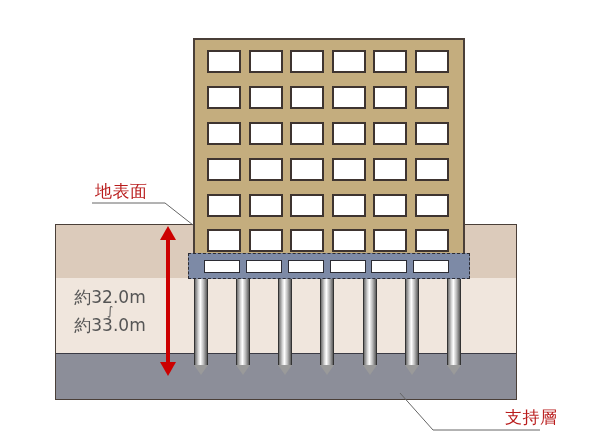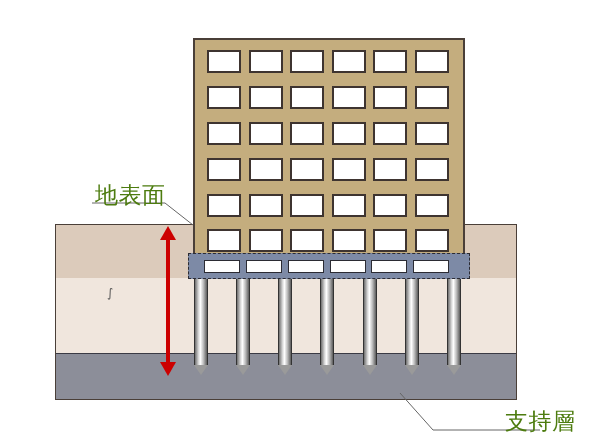--- a/index.html
+++ b/index.html
@@ -6,21 +6,21 @@
   body{width:600px;height:447px;position:relative;overflow:hidden;font-family:"DejaVu Sans",sans-serif;}
   .abs{position:absolute;}
   .layer{position:absolute;left:56px;width:461px;}
   .ground-frame{position:absolute;left:55px;top:224px;width:462px;height:176px;border:1.5px solid #4a3f38;box-sizing:border-box;pointer-events:none;}
   .building{position:absolute;left:193px;top:38px;width:272px;height:218px;background:#c4ad7e;border:2px solid #4a3f38;box-sizing:border-box;}
   .win{position:absolute;width:34px;height:23px;background:#fff;border:2px solid #3e3430;box-sizing:border-box;}
   .foundation{position:absolute;left:188px;top:253px;width:282px;height:26px;background:#7d8aa6;border:1.5px dashed #2b2b33;box-sizing:border-box;}
   .fwin{position:absolute;top:6px;width:36px;height:13px;background:#fff;border:1.5px solid #2b2b33;box-sizing:border-box;}
   .pile{position:absolute;width:14px;top:279px;height:86px;background:linear-gradient(90deg,#6e6e6e 0%,#d9d9d9 30%,#ffffff 45%,#bdbdbd 70%,#5c5c5c 100%);border-left:1px solid #333;border-right:1px solid #333;box-sizing:border-box;}
   .pile-tip{position:absolute;width:0;height:0;border-left:7px solid transparent;border-right:7px solid transparent;border-top:10px solid #9a9a9a;}
-  .label{position:absolute;color:#4d7c0f;font-size:23px;letter-spacing:0.5px;font-family:Liberation Mono, monospace;}
+  .label{position:absolute;color:#b91c1c;font-size:17px;letter-spacing:0.5px;font-family:Liberation Mono, monospace;}
   .depth{position:absolute;color:#555;font-size:17px;line-height:18px;text-align:center;}
 </style>
 </head>
 <body>
 
 <div>
 
   <div class="layer" style="top:225px;height:53px;background:#dccbbb;"></div>
   <div class="layer" style="top:278px;height:75px;background:#f0e6dd;"></div>
   <div class="layer" style="top:353px;height:47px;background:#8c8e99;border-top:1.5px solid #3a3a44;box-sizing:border-box;"></div>
@@ -101,15 +101,17 @@
       <line x1="168" y1="238" x2="168" y2="364" stroke="#cc0000" stroke-width="4"></line>
       <polygon points="168,226 160,240 176,240" fill="#cc0000"></polygon>
       <polygon points="168,376 160,362 176,362" fill="#cc0000"></polygon>
     </g>
   </svg>
 
   <div class="label" style="left:95px;top:180px">地表面</div>
   <div class="label" style="left:505px;top:406px">支持層</div>
 
   <div class="depth" style="left:62px;top:288px;width:96px">
+    <div>約32.0m</div>
     <div style="font-size:12px;line-height:10px">∫</div>
+    <div>約33.0m</div>
   </div>
 </div>
 
 </body></html>

